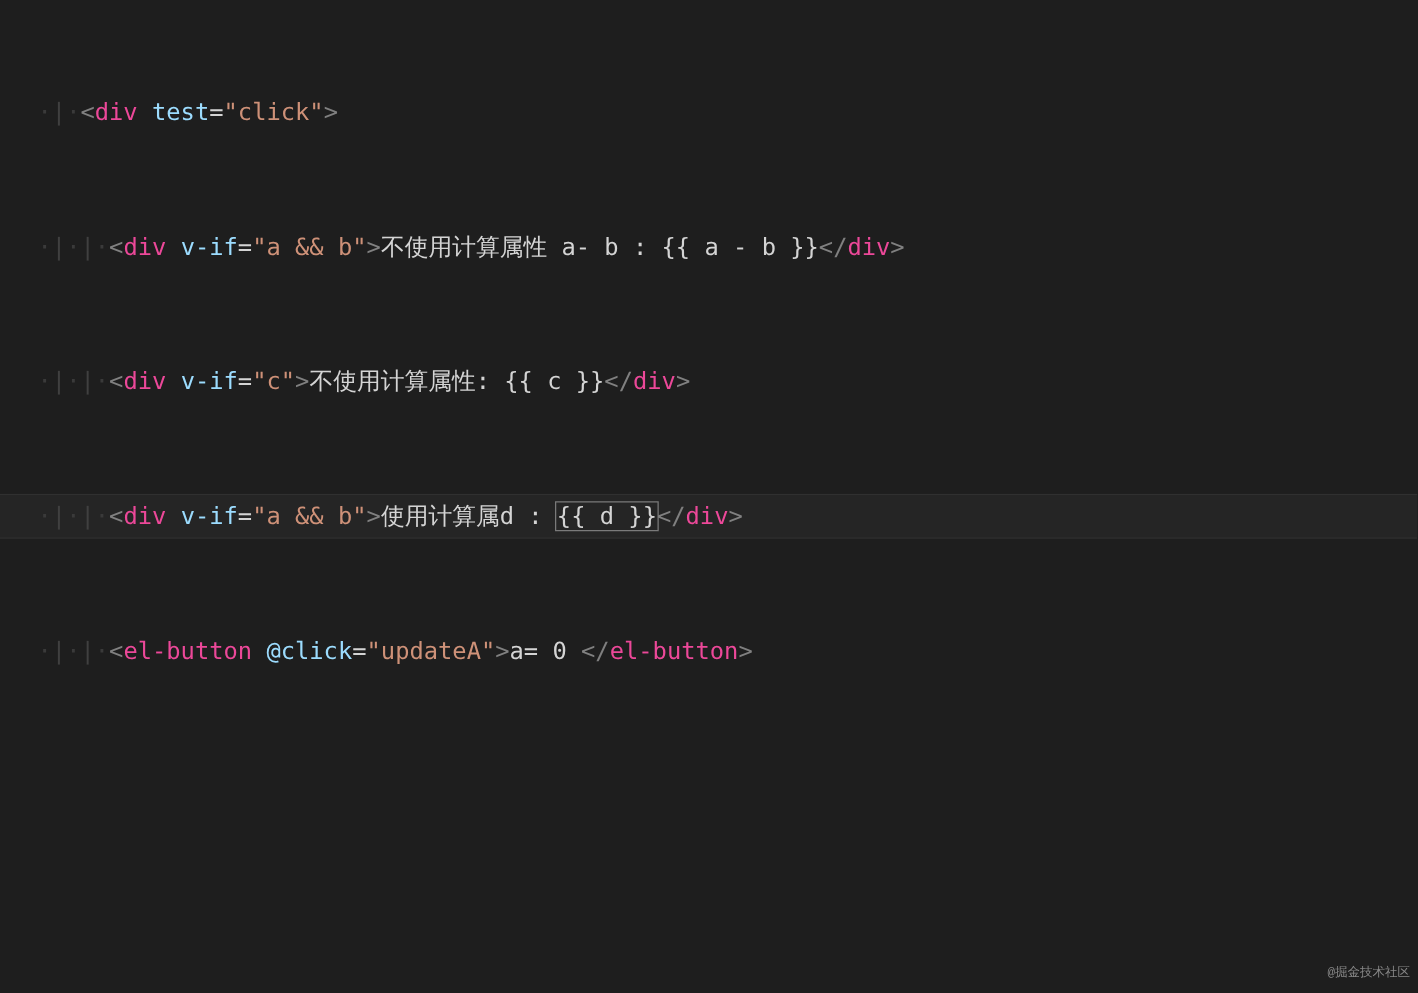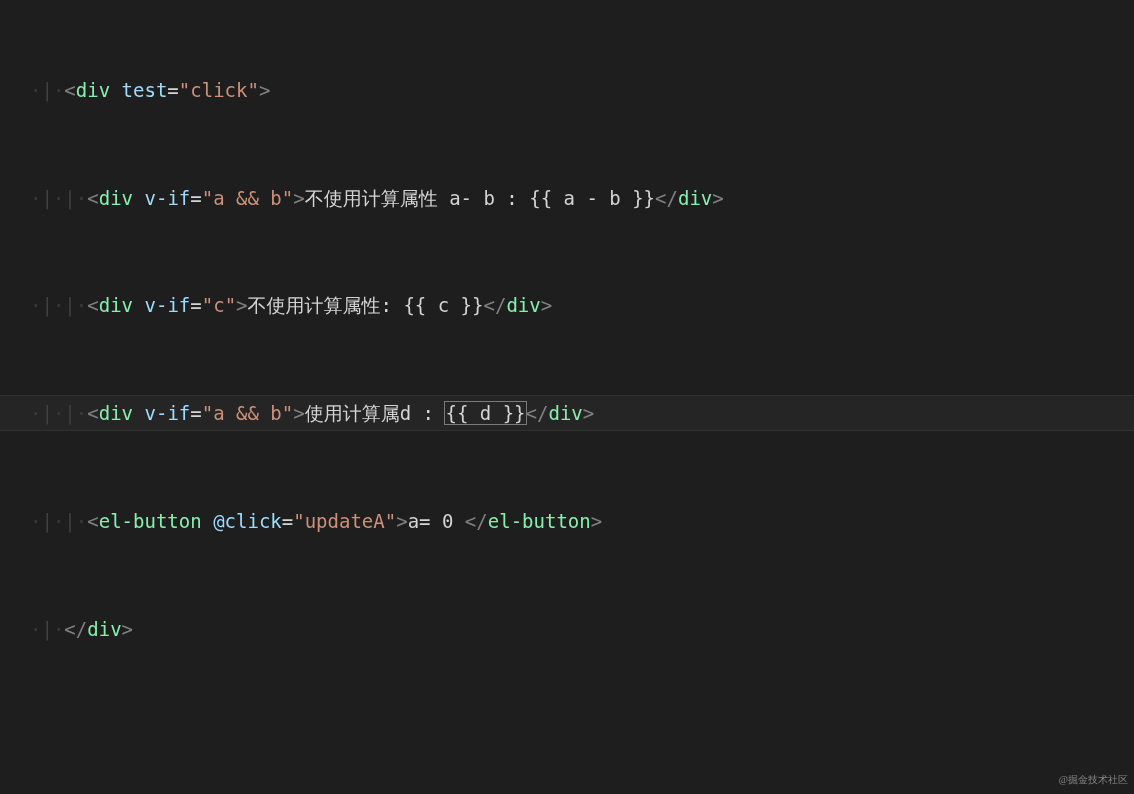--- a/index.html
+++ b/index.html
@@ -24,56 +24,55 @@
     line-height: 36px;
   }
   .line.hl {
     background: rgba(255,255,255,0.03);
     box-shadow: inset 0 1px 0 rgba(255,255,255,0.05), inset 0 -1px 0 rgba(255,255,255,0.05);
     margin-left: -30px;
     padding-left: 30px;
   }
   .guide { color: #404040; }
   .dot   { color: #3a3a3a; }
-  .tag   { color: #86efac; }
+  .tag   { color: #ec4899; }
   .bracket { color: #808080; }
   .attr  { color: #9cdcfe; }
   .str   { color: #ce9178; }
   .txt   { color: #d4d4d4; }
   .pun   { color: #d4d4d4; }
   .cursor-box {
     border: 1px solid #7a7a7a;
     padding: 0 0;
     margin: 0 -1px;
   }
   .watermark {
     position: absolute;
     right: 6px;
     bottom: 4px;
     font-size: 10px;
     color: #888;
-    font-family: Liberation Serif, serif;
+    font-family: Liberation Mono, monospace;
   }
 </style>
 </head>
 <body>
 
 <div class="code">
 
 <div class="line"><span class="dot">·</span><span class="guide">|</span><span class="dot">·</span><span class="bracket">&lt;</span><span class="tag">div</span> <span class="attr">test</span><span class="pun">=</span><span class="str">"<span>click</span>"</span><span class="bracket">&gt;</span></div>
 
 <div class="line"><span class="dot">·</span><span class="guide">|</span><span class="dot">·</span><span class="guide">|</span><span class="dot">·</span><span class="bracket">&lt;</span><span class="tag">div</span> <span class="attr">v-if</span><span class="pun">=</span><span class="str">"<span>a &amp;&amp; b</span>"</span><span class="bracket">&gt;</span><span class="txt">不使用计算属性 a- b : {{ a - b }}</span><span class="bracket">&lt;/</span><span class="tag">div</span><span class="bracket">&gt;</span></div>
 
 <div class="line"><span class="dot">·</span><span class="guide">|</span><span class="dot">·</span><span class="guide">|</span><span class="dot">·</span><span class="bracket">&lt;</span><span class="tag">div</span> <span class="attr">v-if</span><span class="pun">=</span><span class="str">"<span>c</span>"</span><span class="bracket">&gt;</span><span class="txt">不使用计算属性: {{ c }}</span><span class="bracket">&lt;/</span><span class="tag">div</span><span class="bracket">&gt;</span></div>
 
 <div class="line hl"><span class="dot">·</span><span class="guide">|</span><span class="dot">·</span><span class="guide">|</span><span class="dot">·</span><span class="bracket">&lt;</span><span class="tag">div</span> <span class="attr">v-if</span><span class="pun">=</span><span class="str">"<span>a &amp;&amp; b</span>"</span><span class="bracket">&gt;</span><span class="txt">使用计算属d : </span><span class="cursor-box"><span class="txt">{{ d }}</span></span><span class="bracket">&lt;/</span><span class="tag">div</span><span class="bracket">&gt;</span></div>
 
 <div class="line"><span class="dot">·</span><span class="guide">|</span><span class="dot">·</span><span class="guide">|</span><span class="dot">·</span><span class="bracket">&lt;</span><span class="tag">el-button</span> <span class="attr">@click</span><span class="pun">=</span><span class="str">"<span>updateA</span>"</span><span class="bracket">&gt;</span><span class="txt">a= 0 </span><span class="bracket">&lt;/</span><span class="tag">el-button</span><span class="bracket">&gt;</span></div>
 
-<div class="line"><span class="dot">·</span><span class="guide">|</span><span class="dot">·</span><span class="bracket">&lt;/</span><span class="tag">div</span><span class="bracket">&gt;</span></div>
 
 
 
 
 
 
 
 
 
 

